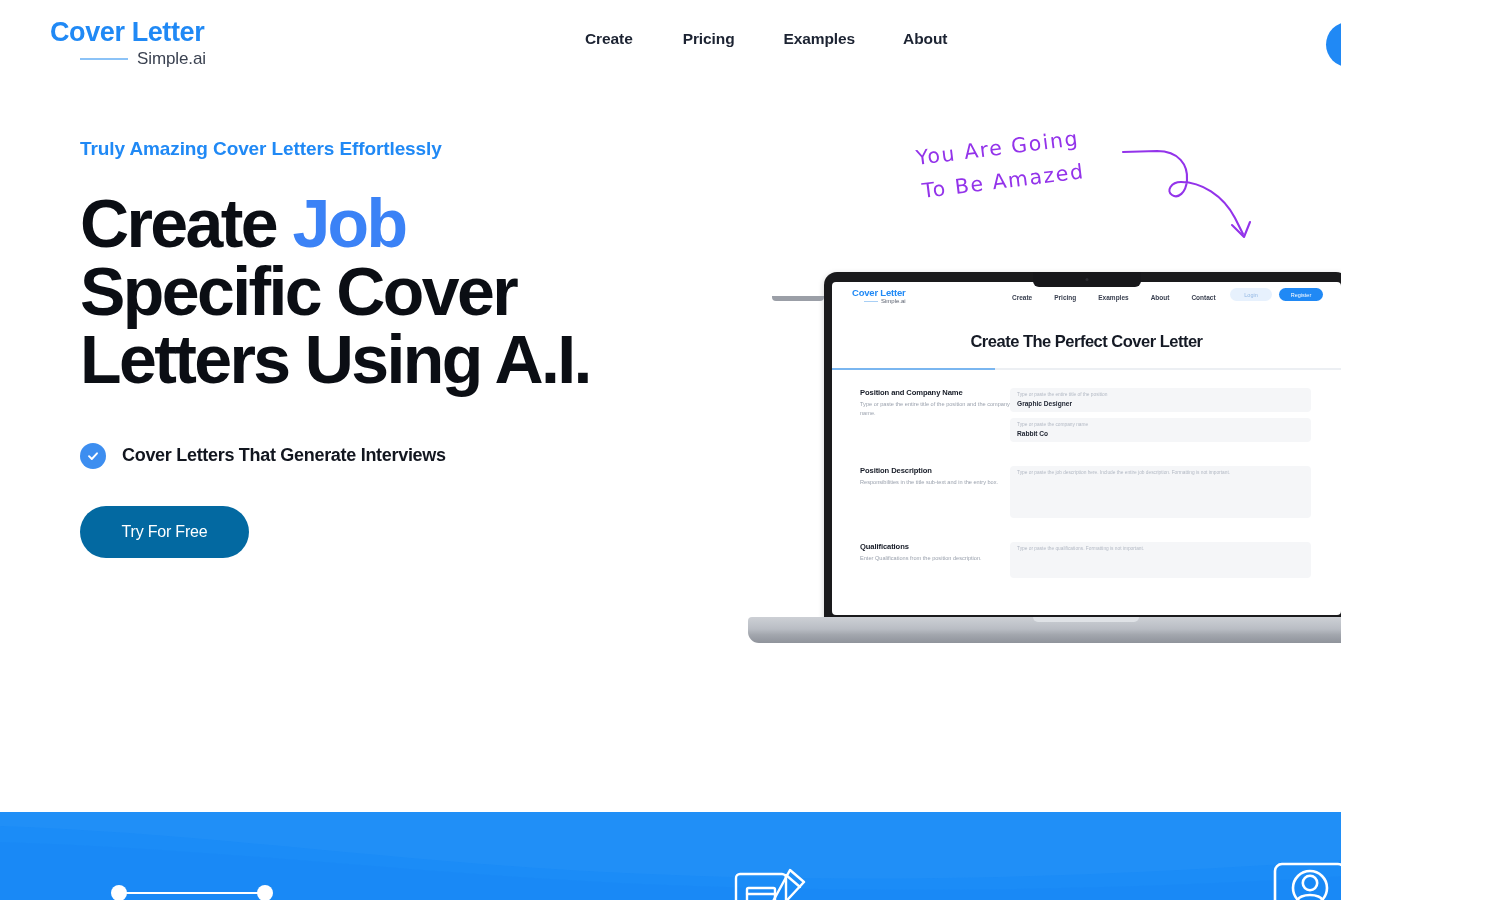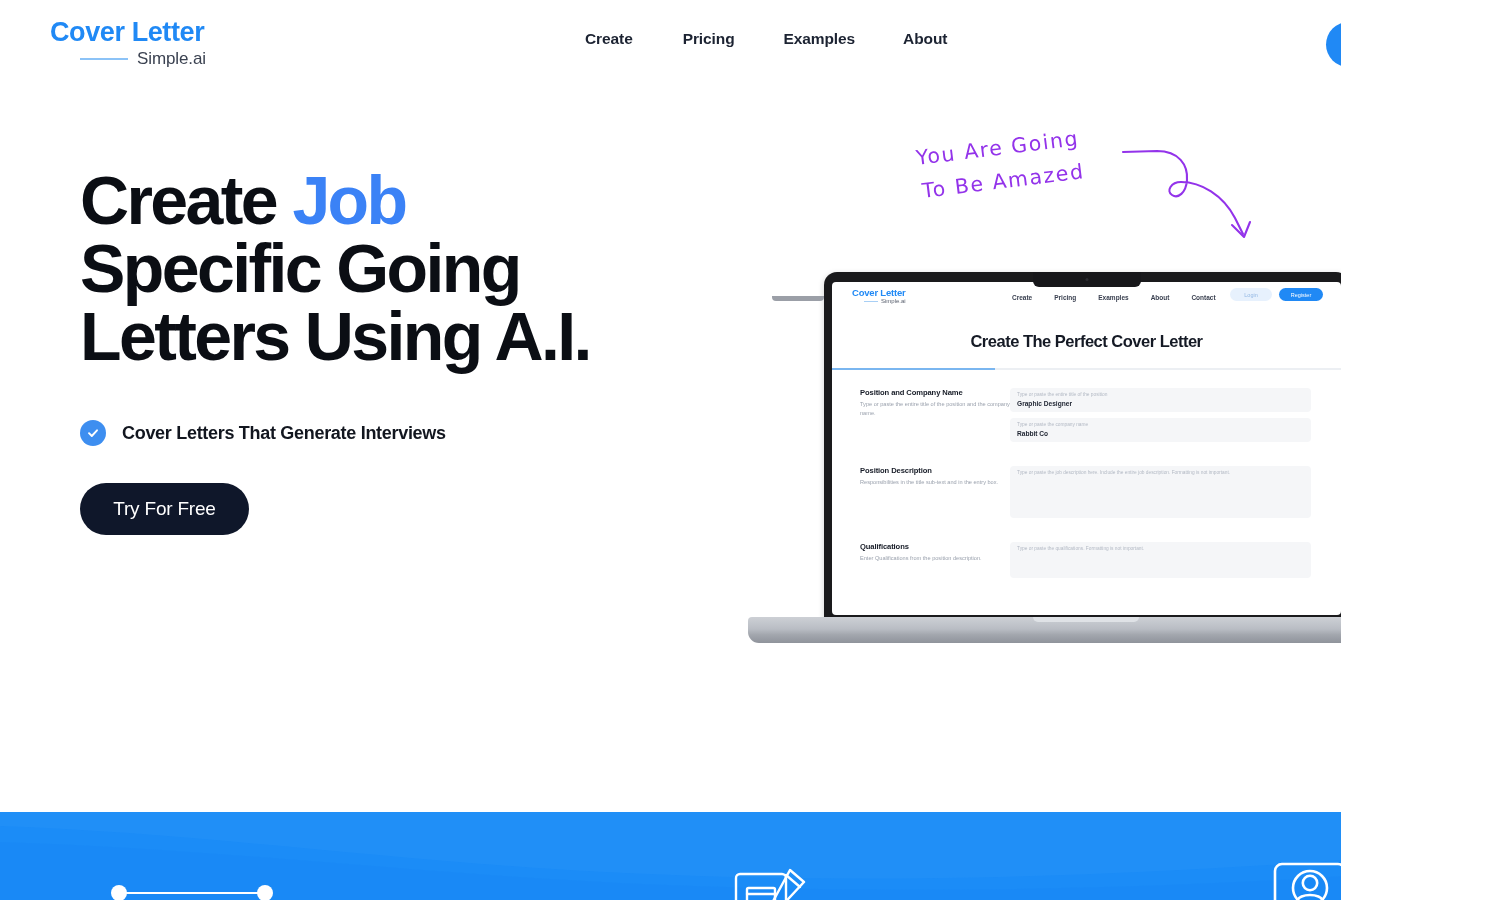--- a/index.html
+++ b/index.html
@@ -106,22 +106,22 @@
   .check-circle svg { display: block; }
   .feature-text {
     font-size: 18px; font-weight: 700; color: #12161f;
     letter-spacing: -0.3px;
   }
 
   .cta-btn {
     margin-top: 37px; margin-left: 0;
     width: 169px; height: 52px;
     border-radius: 26px;
-    background: #0f172a; color: #fff;
-    font-size: 19px; font-weight: 500;
+    background: #0369a1; color: #fff;
+    font-size: 16px; font-weight: 500;
     display: flex; align-items: center; justify-content: center;
     border: none; cursor: pointer;
     font-family: "Liberation Sans", sans-serif;
     letter-spacing: -0.2px;
   }
 
   
   .annotation {
     position: absolute; left: 895px; top: 125px;
     width: 380px; height: 140px;
@@ -310,24 +310,25 @@
       <span class="nav-link">Create</span>
       <span class="nav-link">Pricing</span>
       <span class="nav-link">Examples</span>
       <span class="nav-link">About</span>
     </nav>
 
     <button class="login-btn">Login</button>
   </header>
 
   <section class="hero-left">
+    <div class="eyebrow">Truly Amazing Cover Letters Effortlessly</div>
 
     <h1 class="hero-title">
       <span>Create </span><span class="accent">Job</span><br>
-      <span>Specific Going</span><br>
+      <span>Specific Cover</span><br>
       <span>Letters Using A.I.</span>
     </h1>
 
     <ul class="feature-list">
       <li class="feature-item">
         <span class="check-circle">
           <svg width="14" height="14" viewBox="0 0 14 14">
               <path d="M3 7.2 L5.8 10 L11 4.3" fill="none" stroke="#ffffff" stroke-width="1.9" stroke-linecap="round" stroke-linejoin="round"></path>
             </svg>
         </span>

